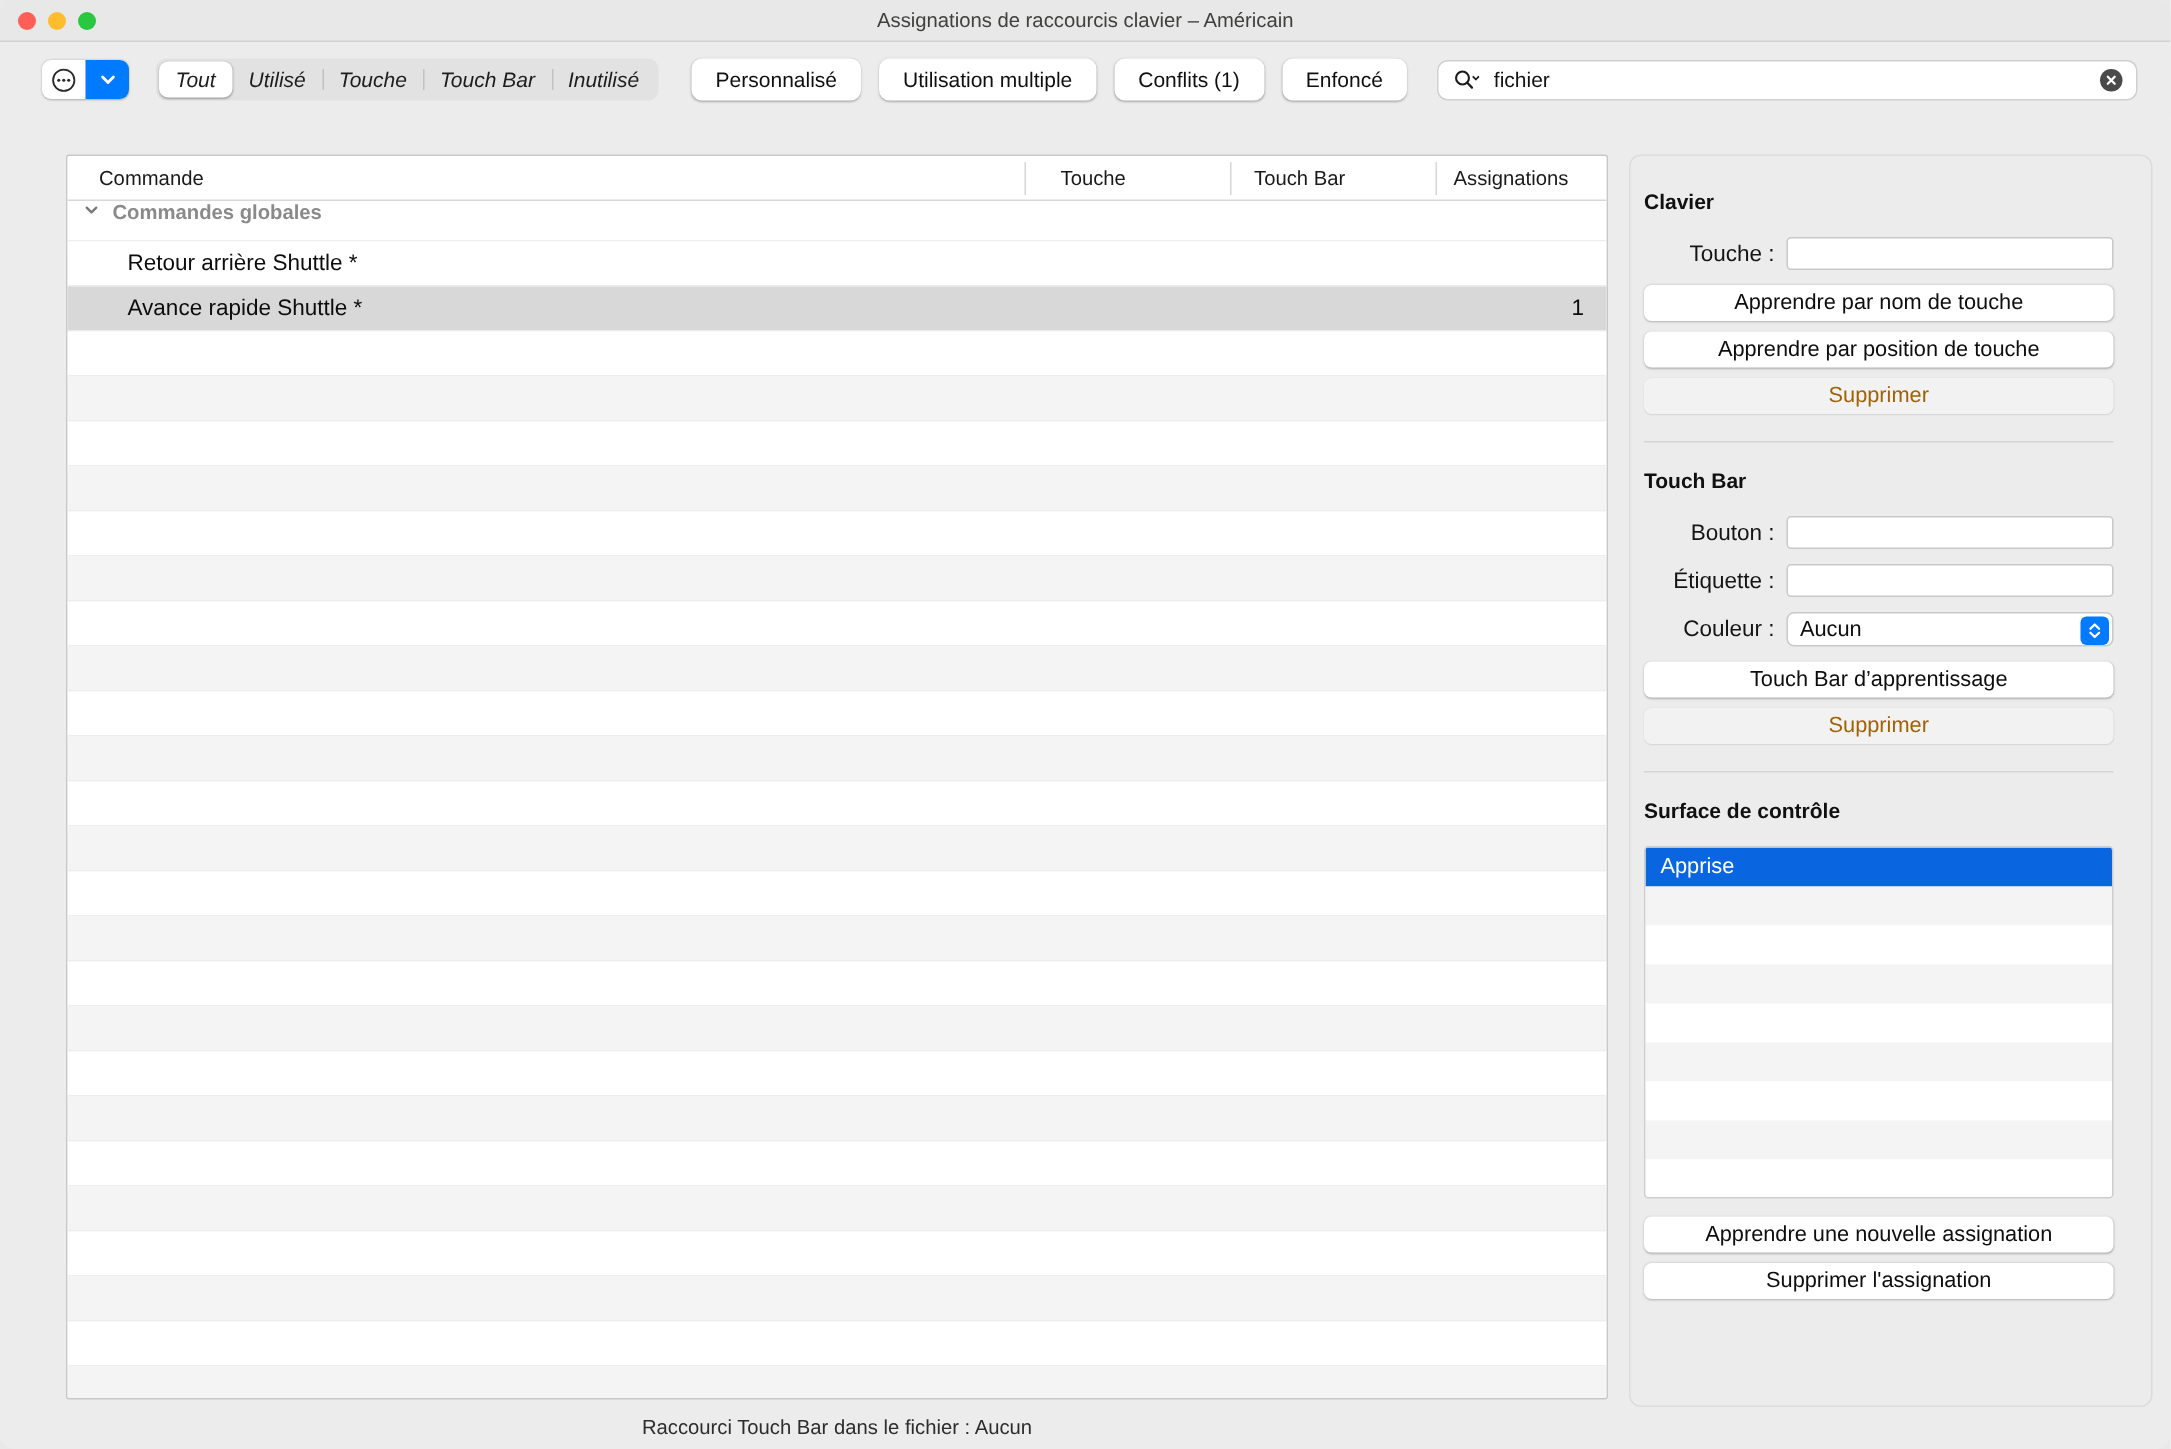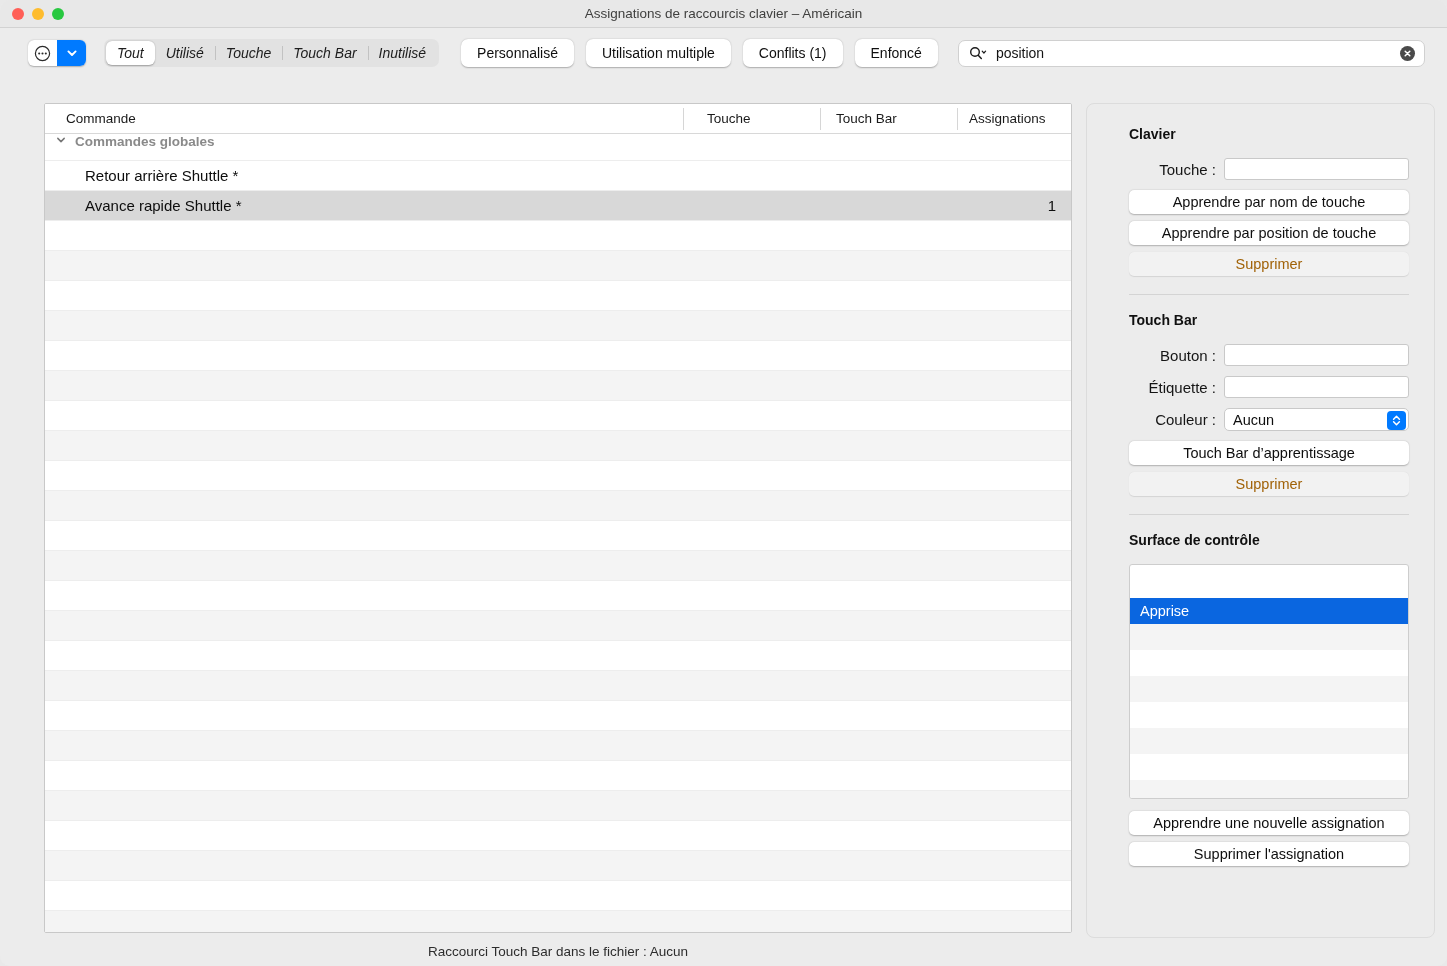--- a/index.html
+++ b/index.html
@@ -190,21 +190,21 @@
     font-size: 13.5px; color: #2d2d2d;
   }
 
   
   .sidebar {
     position: absolute; left: 1070px; top: 25px;
     width: 349px; height: 835px;
     background: #ececec;
     border: 1px solid #dcdcdc;
     border-radius: 8px;
-    padding: 22px 25px 0 42px;
+    padding: 22px 25px 0 9px;
   }
   .sect-title {
     font-size: 14px; font-weight: bold; color: #101010;
     margin-bottom: 16px;
   }
   .divider { height: 1px; background: #d4d4d4; margin: 18px 0 17px 0; }
 
   .field-row {
     display: flex; align-items: center;
     margin-bottom: 10px;
@@ -262,21 +262,20 @@
     overflow: hidden;
     margin-bottom: 12px;
   }
   .sl-row { height: 26px; }
   .sl-row.sel {
     background: #0a66e0;
     color: #fff;
     font-size: 14.5px;
     display: flex; align-items: center;
     padding-left: 10px;
-    margin-top: 33px;
   }
   .sl-row.odd  { background: #fff; }
   .sl-row.even { background: #f4f4f4; }
 </style>
 </head>
 <body>
 
 <div class="window">
 
   <div class="titlebar">
@@ -338,21 +337,21 @@
     </button>
 
     <div class="searchbox">
       <span class="q-icon">
         <svg width="18" height="14" viewBox="0 0 18 14">
           <circle cx="6" cy="6" r="4.3" fill="none" stroke="#1c1c1c" stroke-width="1.4"></circle>
           <line x1="9.2" y1="9.2" x2="12.3" y2="12.4" stroke="#1c1c1c" stroke-width="1.5" stroke-linecap="round"></line>
           <path d="M13.2 5.2 L14.9 7 L16.6 5.2" fill="none" stroke="#1c1c1c" stroke-width="1.2" stroke-linecap="round" stroke-linejoin="round"></path>
         </svg>
       </span>
-      <span class="value" placeholder="Rechercher">position</span>
+      <span class="value" placeholder="Rechercher">fichier</span>
       <span class="clear-btn">
         <svg width="9" height="9" viewBox="0 0 9 9">
           <path d="M2.2 2.2 L6.8 6.8 M6.8 2.2 L2.2 6.8" stroke="#fff" stroke-width="1.5" stroke-linecap="round"></path>
         </svg>
       </span>
     </div>
   </div>
 
   <div class="content">
 

